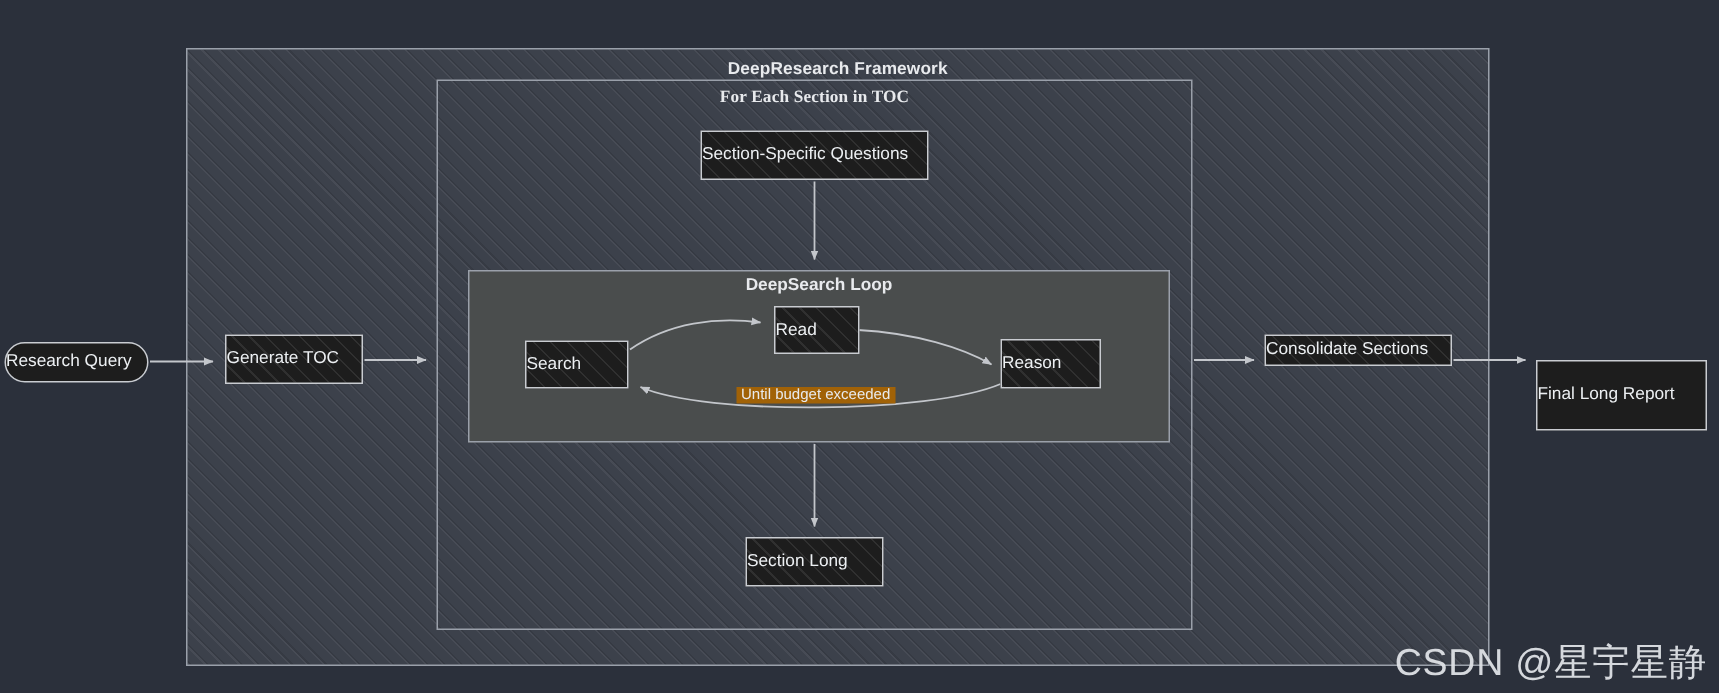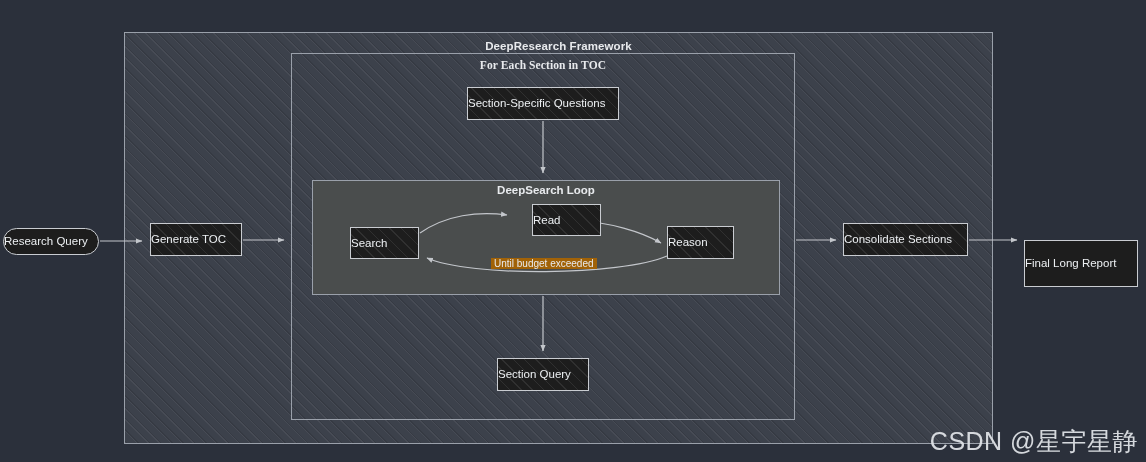--- a/index.html
+++ b/index.html
@@ -97,24 +97,24 @@
   }
   .node.stadium {
     border-radius: 18px;
     background-image: none;
   }
 
   #node-research-query    { left: 3px;   top: 228px; width: 96px;  height: 27px; }
   #node-generate-toc      { left: 150px; top: 223px; width: 92px;  height: 33px; }
   #node-section-questions { left: 467px; top: 87px;  width: 152px; height: 33px; }
   #node-search            { left: 350px; top: 227px; width: 69px;  height: 32px; }
-  #node-read              { left: 532px; top: 204px; width: 69px;  height: 32px; }
+  #node-read              { left: 516px; top: 204px; width: 57px;  height: 32px; }
   #node-reason            { left: 667px; top: 226px; width: 67px;  height: 33px; }
   #node-section-draft     { left: 497px; top: 358px; width: 92px;  height: 33px; }
-  #node-consolidate       { left: 843px; top: 223px; width: 125px; height: 33px; }
+  #node-consolidate       { left: 843px; top: 223px; width: 125px; height: 21px; }
   #node-final-report      { left: 1024px;top: 240px; width: 114px; height: 47px; }
 
   
   #edges {
     position: absolute;
     left: 0; top: 0;
     width: 1146px; height: 462px;
     pointer-events: none;
   }
   .edge-path {
@@ -211,21 +211,21 @@
 
   <div class="node hatched" id="node-read">
     <span>Read</span>
   </div>
 
   <div class="node hatched" id="node-reason">
     <span>Reason</span>
   </div>
 
   <div class="node hatched" id="node-section-draft">
-    <span>Section Query</span>
+    <span>Section Long</span>
   </div>
 
   <div class="node hatched" id="node-consolidate">
     <span>Consolidate Sections</span>
   </div>
 
   <div class="node" id="node-final-report">
     <span>Final Long Report</span>
   </div>
 

